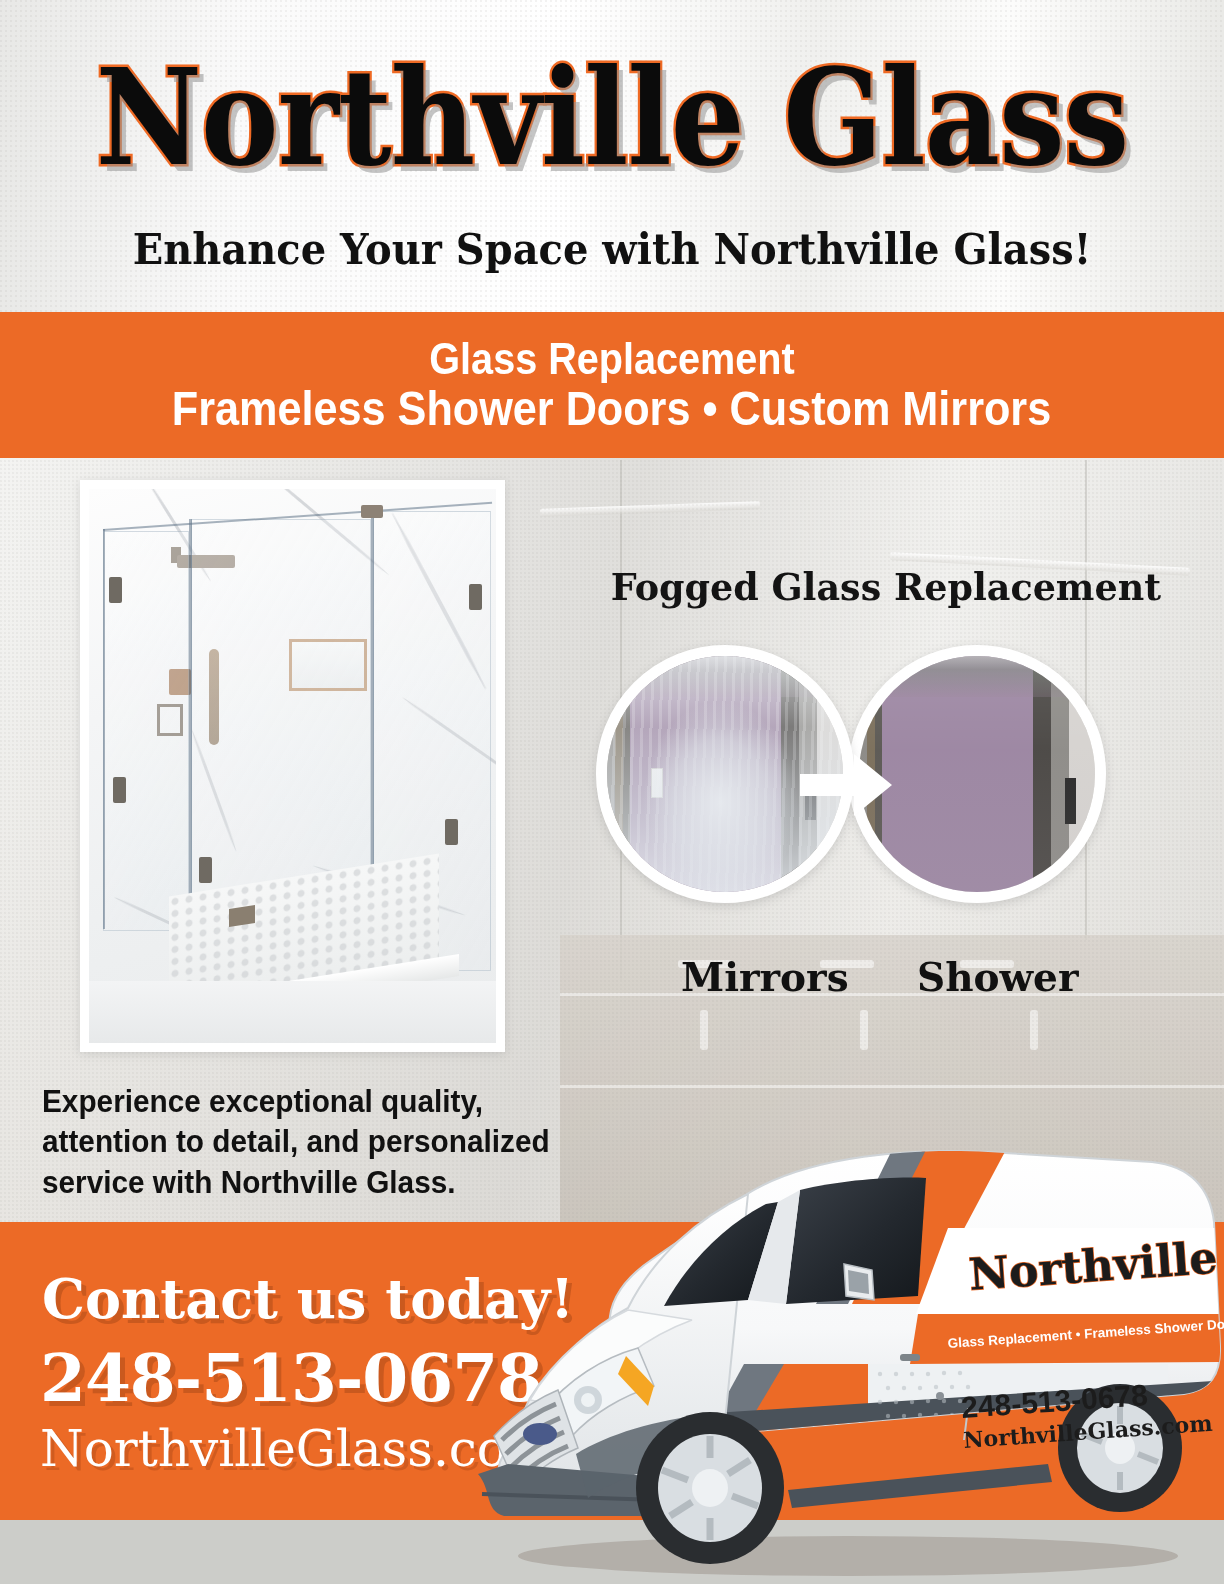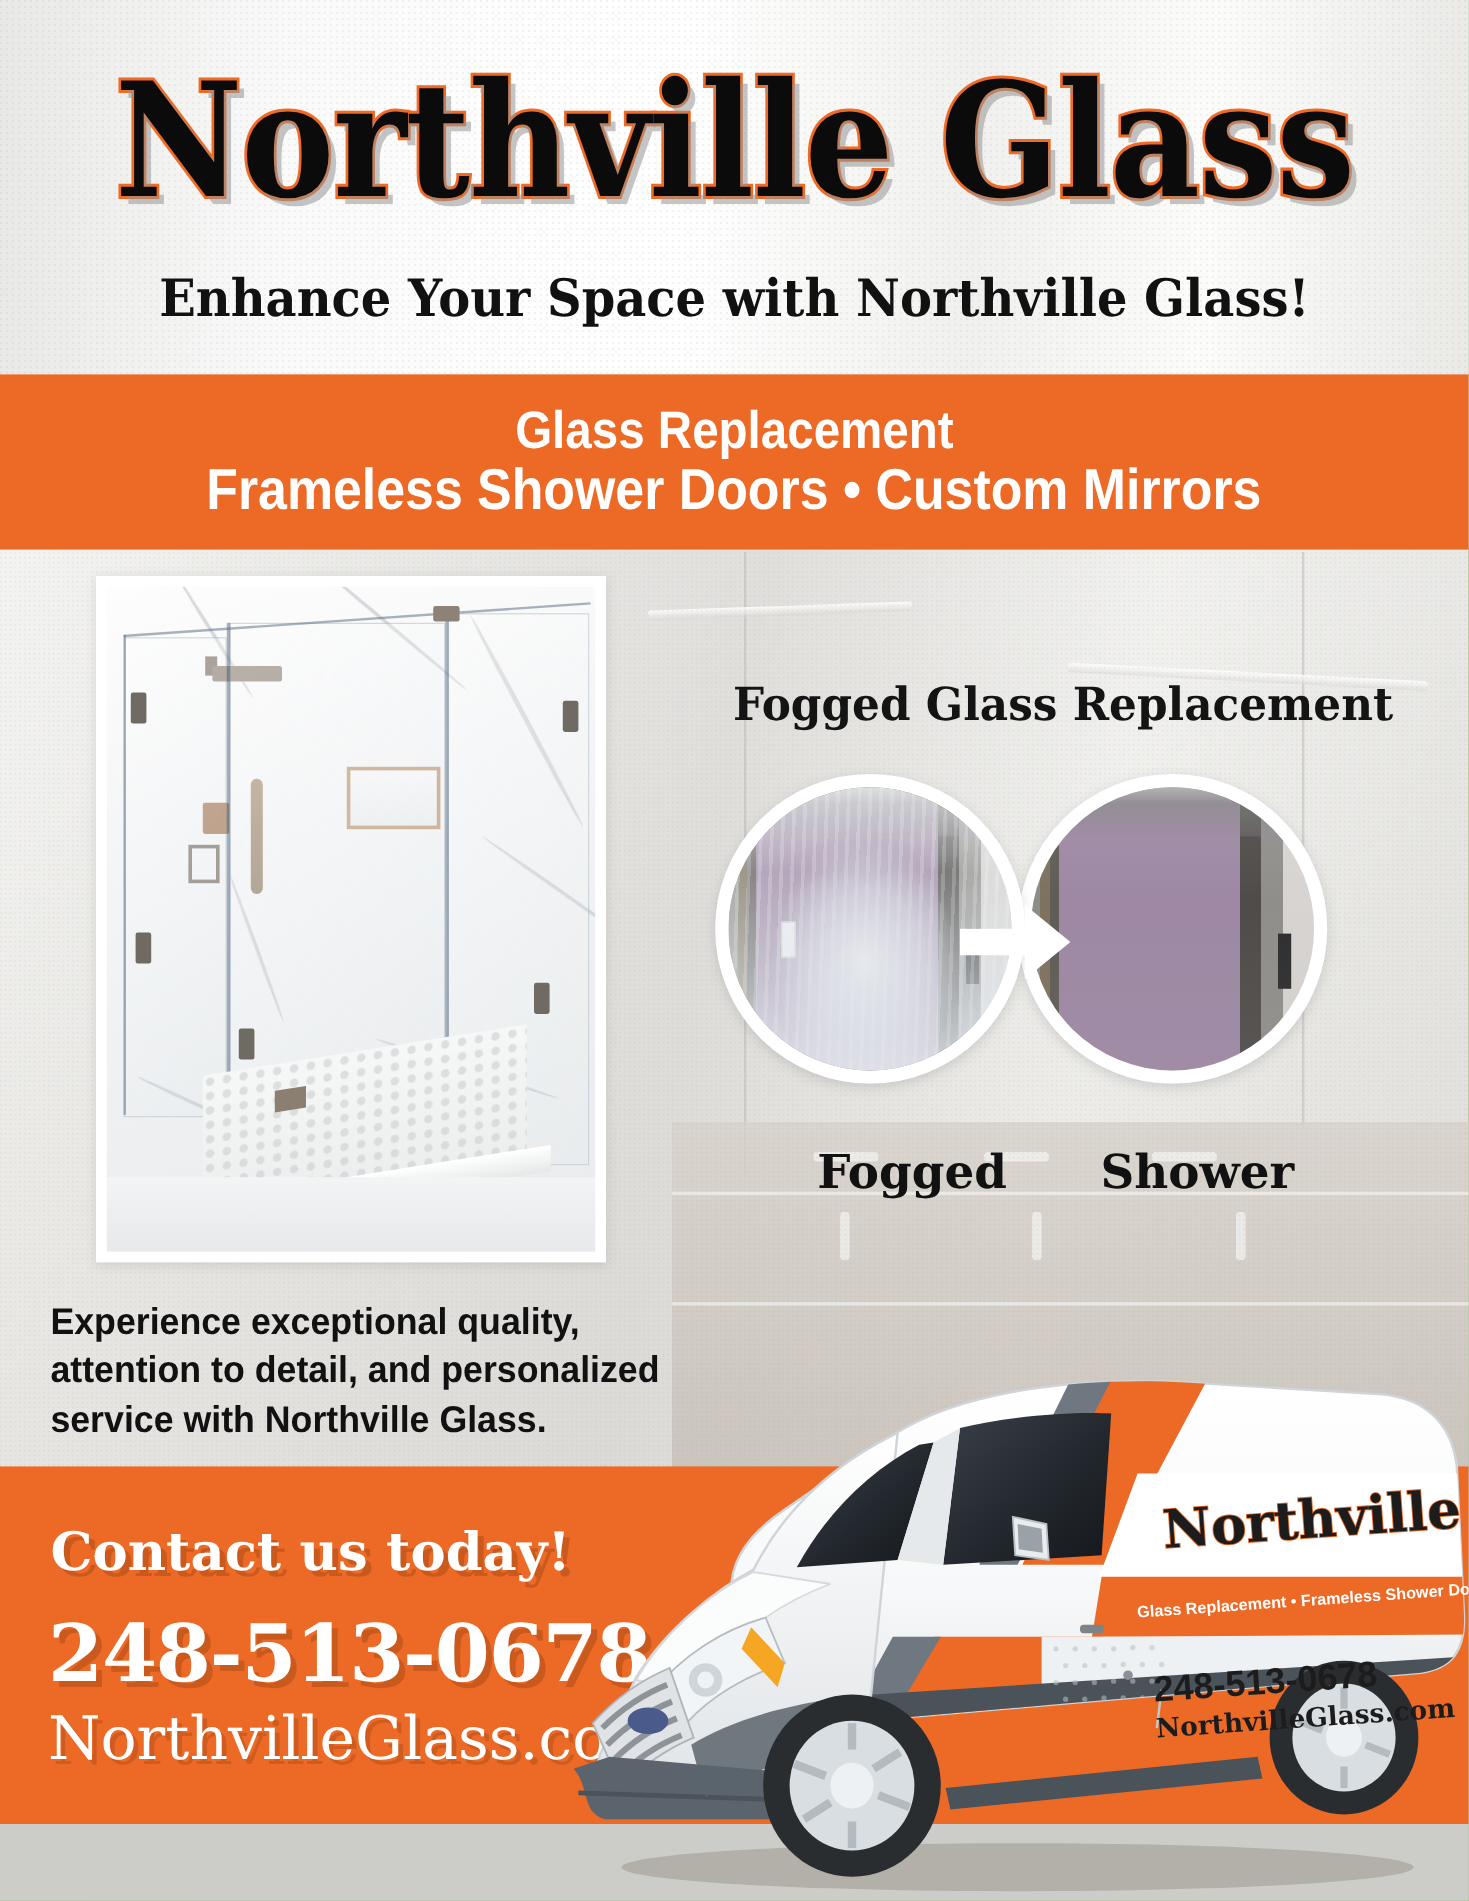--- a/index.html
+++ b/index.html
@@ -364,21 +364,21 @@
   .gray-footer {
     position: absolute;
     left: 0; top: 1520px; width: 1224px; height: 64px;
     background: #cccdc9;
   }
   .contact-cta {
     position: absolute;
     left: 42px; top: 1272px;
     font-family: "DejaVu Serif", "Liberation Serif", serif;
     font-weight: 700;
-    font-size: 44px;
+    font-size: 54px;
     line-height: 1;
     color: #ffffff;
     text-shadow: 5px 5px 0 rgba(175,74,24,.55);
     white-space: nowrap;
     z-index: 4;
   }
   .contact-phone {
     position: absolute;
     left: 40px; top: 1345px;
     font-family: "DejaVu Serif", "Liberation Serif", serif;
@@ -501,21 +501,21 @@
       <div class="door-scene"></div>
       <div class="door-strike" style="left:206px; top:122px;"></div>
       <div class="clear-overlay"></div>
     </div>
   </div>
 
   <svg class="ba-arrow" viewBox="0 0 96 74">
     <path d="M2 26 H56 V6 L94 37 L56 68 V48 H2 Z" fill="#ffffff"></path>
   </svg>
 
-  <div class="ba-label label-before">Fogged</div>
+  <div class="ba-label label-before">Mirrors</div>
   <div class="ba-label label-after">Shower</div>
 
   <div class="value-text">
     <div>Experience exceptional quality,</div>
     <div>attention to detail, and personalized</div>
     <div>service with Northville Glass.</div>
   </div>
 
   <div class="contact-band"></div>
   <div class="gray-footer"></div>

